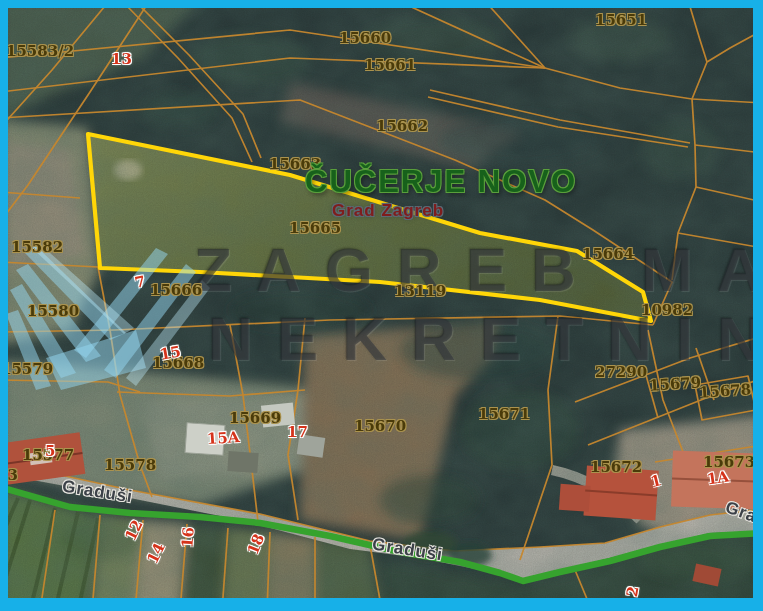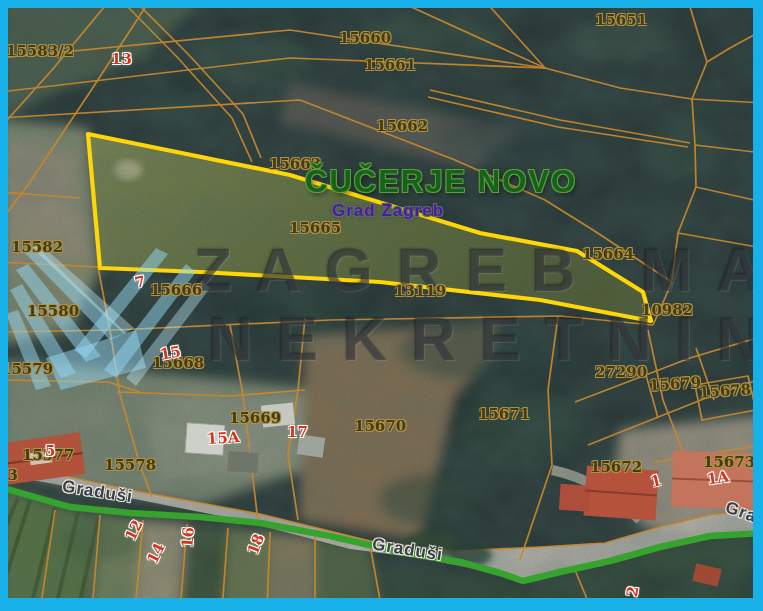--- a/index.html
+++ b/index.html
@@ -20,21 +20,21 @@
     z-index:20;}
   .hnum{font-family:"DejaVu Serif",serif;font-weight:bold;font-size:15px;color:#d5331b;
     text-shadow:-1px -1px 0 #fff,1px -1px 0 #fff,-1px 1px 0 #fff,1px 1px 0 #fff,0 0 3px #fff;
     z-index:22;}
   .street{font-weight:bold;font-size:17px;color:#3c4148;letter-spacing:1px;
     text-shadow:-1px -1px 0 #e8e6e0,1px -1px 0 #e8e6e0,-1px 1px 0 #e8e6e0,1px 1px 0 #e8e6e0;
     z-index:21;}
   .settlement{font-weight:bold;font-size:31px;color:#17611b;letter-spacing:2px;
     text-shadow:-1px -1px 0 #5a9f3c,1px -1px 0 #5a9f3c,-1px 1px 0 #5a9f3c,1px 1px 0 #5a9f3c,2px 3px 5px rgba(0,0,0,.45);
     z-index:24;}
-  .subtitle{font-weight:bold;font-size:17px;color:#4c1d95;letter-spacing:1px;
+  .subtitle{font-weight:bold;font-size:17px;color:#7f1d1d;letter-spacing:1px;
     text-shadow:-1px -1px 0 #5b6a74,1px -1px 0 #5b6a74,-1px 1px 0 #5b6a74,1px 1px 0 #5b6a74,0 0 4px rgba(40,50,60,.8);
     z-index:24;}
   .wm-line{position:absolute;font-weight:bold;font-size:62px;letter-spacing:24px;
     color:rgba(38,42,47,.52);white-space:nowrap;z-index:8;
     text-shadow:1px 1px 1px rgba(255,255,255,.12), -1px -1px 2px rgba(0,0,0,.25);}
   #wm-logo{position:absolute;left:6px;top:238px;z-index:7;}
 </style>
 </head>
 <body>
 

